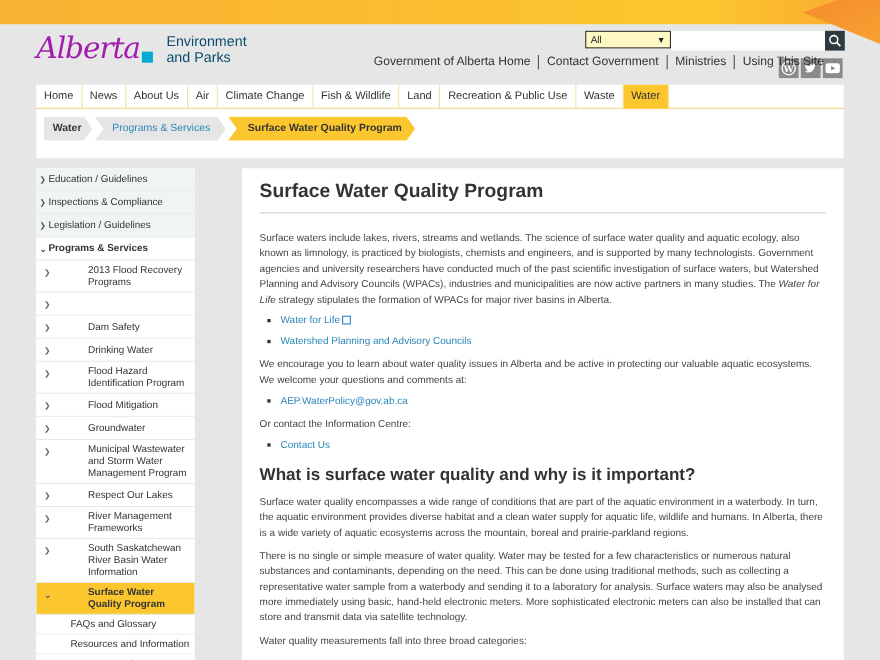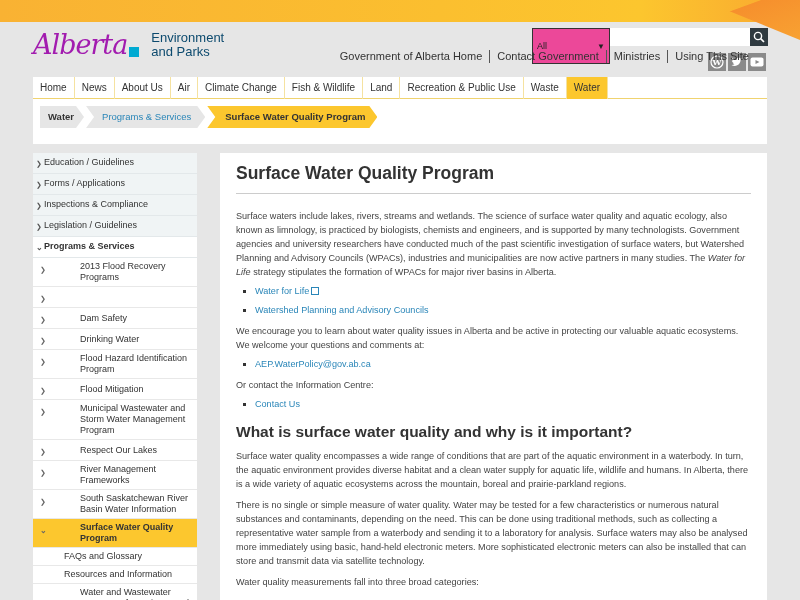--- a/index.html
+++ b/index.html
@@ -16,21 +16,21 @@
   .topbar-links a { color: #333; text-decoration: none; padding: 0 7px; }
   .topbar-links .sep { width: 1px; height: 13px; background: #555; }
 
   
   .logo { position: absolute; left: 33px; top: 30px; height: 34px; display: flex; align-items: flex-start; }
   .logo-script { font-family: "DejaVu Serif", serif; font-style: italic; font-size: 27px; color: #a21caf; letter-spacing: -1px; line-height: 30px; }
   .logo-square { width: 10px; height: 10px; background: #00aad2; margin-left: 2px; margin-top: 17px; }
   .logo-dept { margin-left: 12px; font-size: 13px; color: #0c4a6e; line-height: 14px; margin-top: 1px; }
 
   .search { position: absolute; left: 532px; top: 28px; height: 18px; display: flex; }
-  .search-select { width: 78px; height: 36px; border: 1px solid #333; background: #ec4899; font-size: 9px; padding: 0 4px; display: flex; align-items: center; justify-content: space-between; color: #222; }
+  .search-select { width: 78px; height: 16px; border: 1px solid #333; background: #fef9c3; font-size: 9px; padding: 0 4px; display: flex; align-items: center; justify-content: space-between; color: #222; }
   .search-input { width: 140px; height: 18px; border: none; background: #fff; }
   .search-btn { width: 18px; height: 18px; background: #2f3a40; display: flex; align-items: center; justify-content: center; }
 
   .social { position: absolute; left: 708px; top: 53px; display: flex; gap: 2px; }
   .social span { width: 18px; height: 18px; background: #8a8a8a; display: flex; align-items: center; justify-content: center; color: #fff; font-size: 10px; font-weight: bold; }
 
   
   .mainnav { position: absolute; left: 33px; top: 77px; width: 734px; height: 22px; background: #fff; border-bottom: 1px solid #f0d36f; display: flex; font-size: 10px; align-items: center; }
   .mainnav a { color: #333; text-decoration: none; padding: 0 7px; line-height: 22px; border-right: 1px solid #f5e2a0; }
   .mainnav a.active { background: #fcc72e; }
@@ -38,21 +38,21 @@
   
   .crumbs-wrap { position: absolute; left: 33px; top: 99px; width: 734px; height: 45px; background: #fff; }
   .crumbs { position: absolute; left: 7px; top: 7px; height: 22px; display: flex; font-size: 9.5px; }
   .crumb { height: 22px; line-height: 22px; padding: 0 10px 0 12px; background: #e6e6e6; position: relative; margin-right: 2px;
     clip-path: polygon(0 0, calc(100% - 8px) 0, 100% 50%, calc(100% - 8px) 100%, 0 100%, 8px 50%); }
   .crumb.first { clip-path: polygon(0 0, calc(100% - 8px) 0, 100% 50%, calc(100% - 8px) 100%, 0 100%); padding-left: 8px; font-weight: bold; color: #333; }
   .crumb.link { color: #2a86b8; padding-left: 16px; padding-right: 14px; }
   .crumb.current { background: #fcc72e; font-weight: bold; color: #333; padding-left: 18px; padding-right: 12px; }
 
   
-  .sidebar { position: absolute; left: 33px; top: 153px; width: 164px; height: 447px; background: #fff; font-size: 9px; color: #333; overflow: hidden; }
+  .sidebar { position: absolute; left: 33px; top: 153px; width: 144px; height: 447px; background: #fff; font-size: 9px; color: #333; overflow: hidden; }
   .side-item { border-bottom: 1px solid #e3e8ea; background: #f0f4f5; padding: 4px 4px 4px 3px; line-height: 11px; display: flex; }
   .side-item .chev { width: 8px; font-size: 7px; color: #555; flex: 0 0 auto; padding-top: 1px; }
   .side-item.open { background: #fff; font-weight: bold; }
   .side-sub { background: #fff; padding: 3px 4px 3px 7px; border-bottom: 1px solid #e8e8e8; line-height: 11px; display: flex; min-height: 19px; align-items: center; gap: 26px; }
   .side-sub .chev { width: 14px; flex: 0 0 auto; font-size: 7px; color: #666; align-self: flex-start; padding-top: 3px; }
   .side-sub .nochev { width: 14px; flex: 0 0 auto; }
   .side-sub.active { background: #fcc72e; font-weight: bold; }
   .side-subsub { background: #fff; padding: 3px 4px 3px 31px; border-bottom: 1px solid #e8e8e8; line-height: 11px; min-height: 17px; display: flex; align-items: center; }
 
   
@@ -147,24 +147,20 @@
   </div>
 </div>
 
 <aside class="sidebar">
   <div class="side-item">
       <span class="chev">❯</span>
       <span>Education / Guidelines</span>
     </div>
   <div class="side-item">
       <span class="chev">❯</span>
-      <span>Forms / Applications</span>
-    </div>
-  <div class="side-item">
-      <span class="chev">❯</span>
       <span>Inspections &amp; Compliance</span>
     </div>
   <div class="side-item">
       <span class="chev">❯</span>
       <span>Legislation / Guidelines</span>
     </div>
   <div class="side-item open">
       <span class="chev" style="font-size:8px;">⌄</span>
       <span>Programs &amp; Services</span>
     </div>
@@ -184,20 +180,24 @@
       <span class="chev">❯</span>
       <span>Drinking Water</span>
     </div>
   <div class="side-sub">
       <span class="chev">❯</span>
       <span>Flood Hazard Identification Program</span>
     </div>
   <div class="side-sub">
       <span class="chev">❯</span>
       <span>Flood Mitigation</span>
+    </div>
+  <div class="side-sub">
+      <span class="chev">❯</span>
+      <span>Groundwater</span>
     </div>
   <div class="side-sub">
       <span class="chev">❯</span>
       <span>Municipal Wastewater and Storm Water Management Program</span>
     </div>
   <div class="side-sub">
       <span class="chev">❯</span>
       <span>Respect Our Lakes</span>
     </div>
   <div class="side-sub">

